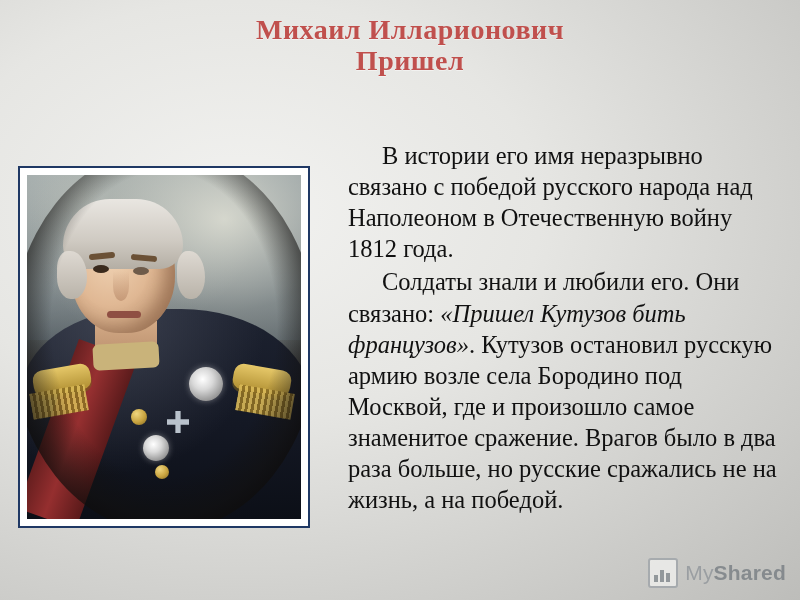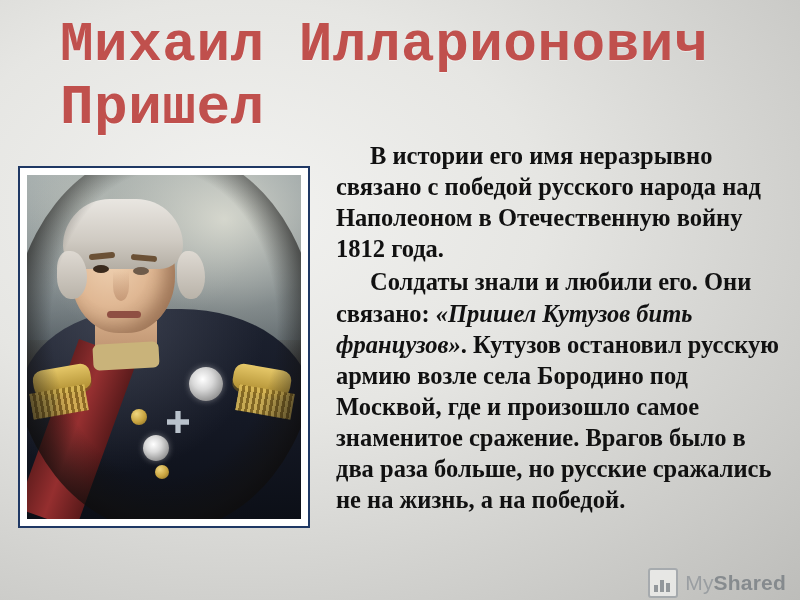--- a/index.html
+++ b/index.html
@@ -18,24 +18,24 @@
     height: 600px;
     box-sizing: border-box;
     background: radial-gradient(ellipse at 30% 35%, #f2f2f0 0%, #e6e6e3 38%, #d2d2cf 68%, #bdbdba 100%);
     overflow: hidden;
   }
   .slide-title {
     position: absolute;
     top: 14px;
     left: 60px;
     width: 700px;
-    text-align: left;
+    text-align: center;
     color: #c0504d;
-    font-family: Liberation Mono, monospace;
-    font-size: 56px;
+    font-family: Liberation Serif, serif;
+    font-size: 28px;
     font-weight: bold;
     line-height: 1.12;
     letter-spacing: 0.5px;
     text-shadow: 0 1px 0 rgba(255,255,255,0.45);
   }
   .portrait-frame {
     position: absolute;
     left: 18px;
     top: 166px;
     width: 292px;
@@ -226,31 +226,30 @@
     left: 332px;
     top: 140px;
     width: 452px;
     font-family: "Liberation Serif", serif;
     font-size: 24.5px;
     line-height: 1.27;
     color: #111111;
     text-align: left;
   }
   .body-text p {
-    margin: 0 0 2px 4px;
+    margin: 0 0 2px 16px;
     text-indent: 34px;
-    font-weight: bold;
   }
   .body-text em {
     font-style: italic;
   }
   .watermark {
     position: absolute;
     right: 14px;
-    bottom: 2px;
+    bottom: 12px;
     display: flex;
     align-items: center;
     gap: 7px;
     opacity: 0.72;
   }
   .wm-icon {
     width: 26px;
     height: 26px;
     border: 2px solid #9aa0a6;
     border-radius: 3px;

